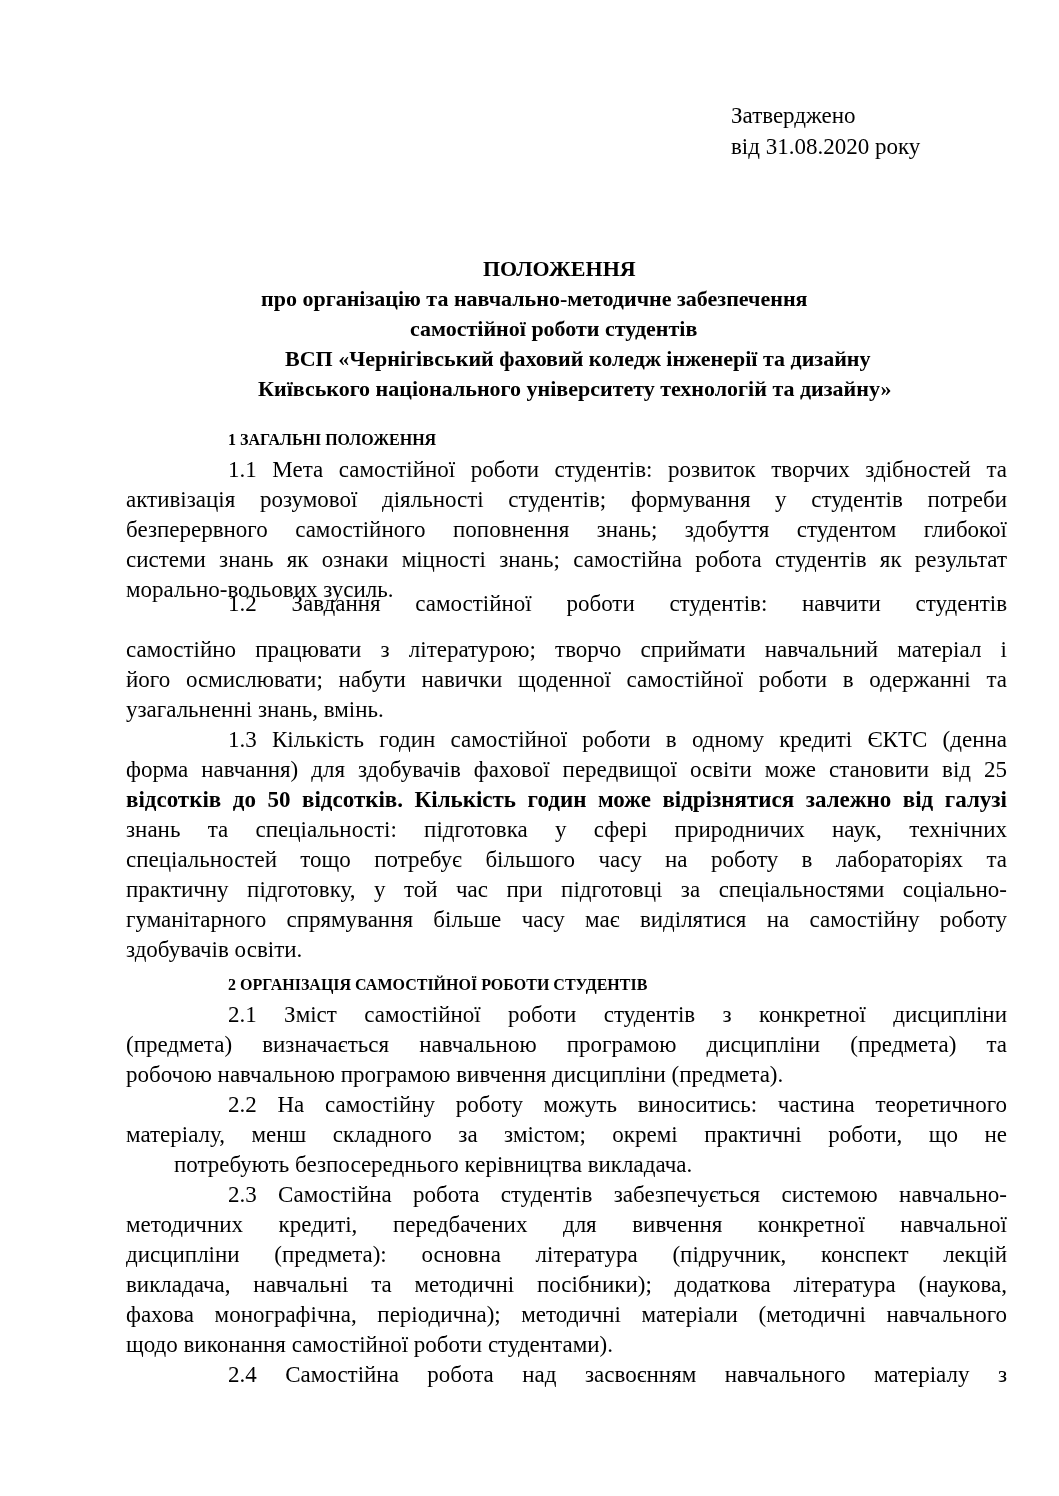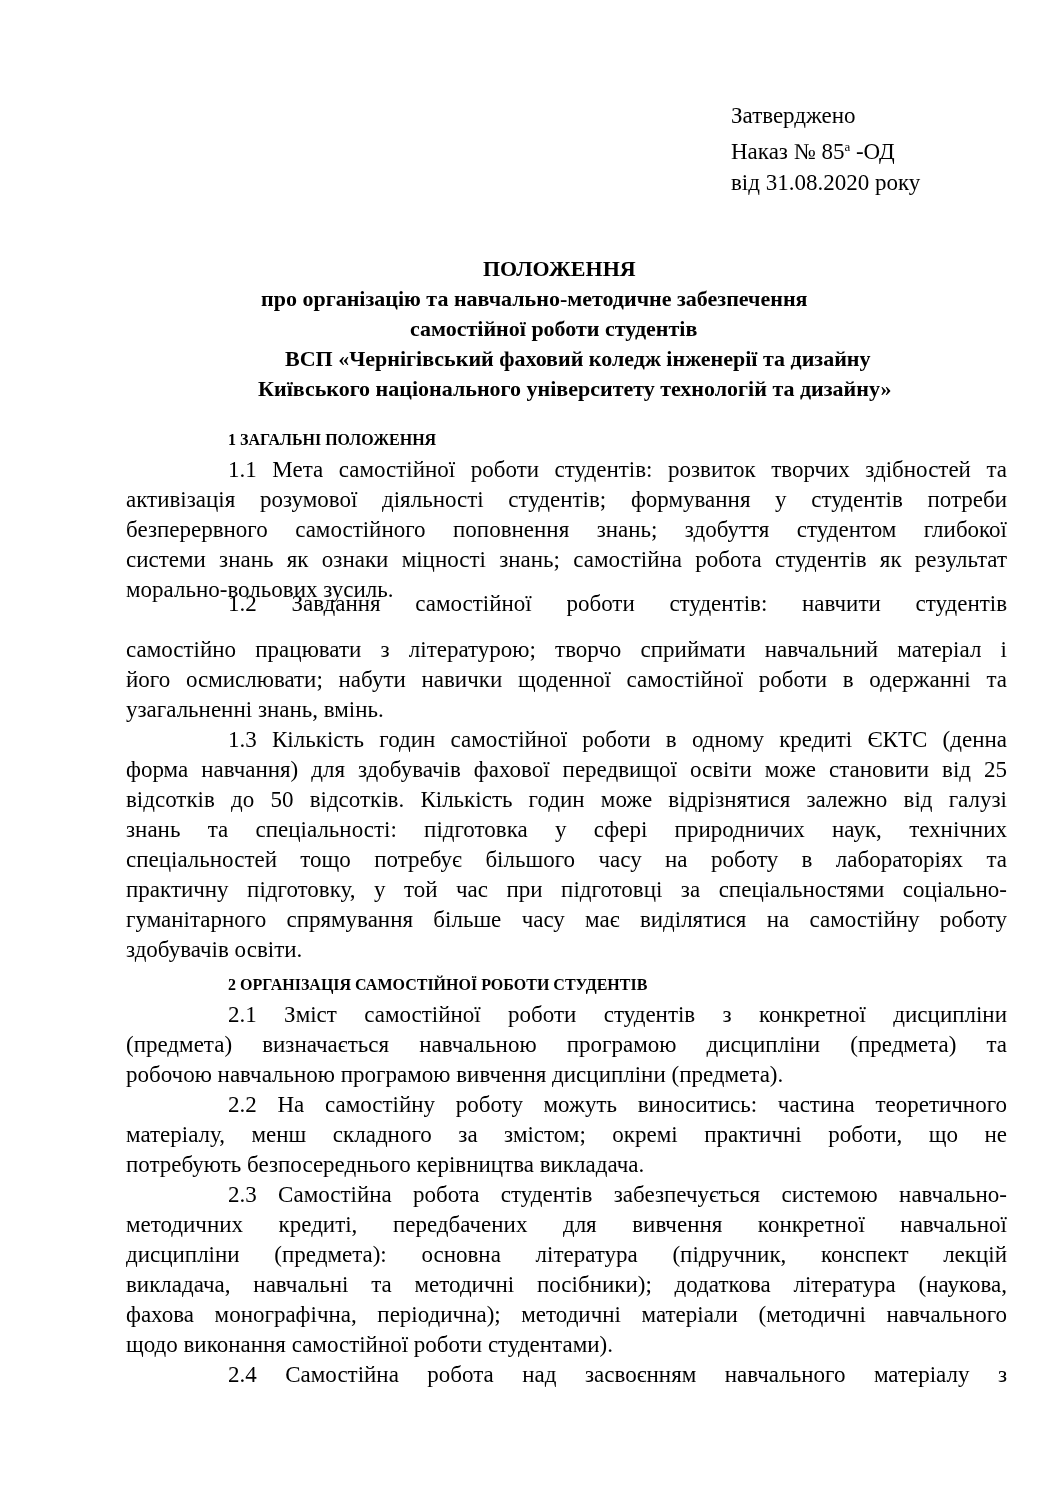--- a/index.html
+++ b/index.html
@@ -18,21 +18,20 @@
   .line.indent { left: 102px; width: 779px; }
   .heading { position: absolute; left: 102px; font-weight: bold; font-size: 16px; line-height: 30px; white-space: nowrap; }
 </style>
 </head>
 <body>
 
 <div class="page">
 
   <div class="approval">
     <div>Затверджено</div>
-    <div><span>Наказ № 85</span><sup class="a">а</sup><span> -ОД</span></div>
     <div>від  31.08.2020 року</div>
   </div>
 
   <div class="title-block">
     <div class="t" style="left:483px; top:0px;">ПОЛОЖЕННЯ</div>
     <div class="t" style="left:261px; top:30px;">про організацію та навчально-методичне забезпечення</div>
     <div class="t" style="left:410px; top:60px;">самостійної роботи студентів</div>
     <div class="t" style="left:285px; top:90px;">ВСП «Чернігівський фаховий коледж інженерії та дизайну</div>
     <div class="t" style="left:258px; top:120px;">Київського національного університету технологій та дизайну»</div>
   </div>
@@ -46,38 +45,38 @@
     <div class="line" style="top:120px;">системи знань як ознаки міцності знань; самостійна робота студентів як результат</div>
     <div class="line last" style="top:150px;">морально-вольових зусиль.</div>
 
     <div class="line indent" style="top:164px;">1.2 Завдання самостійної роботи студентів: навчити студентів</div>
     <div class="line" style="top:210px;">самостійно працювати з літературою;  творчо сприймати навчальний матеріал і</div>
     <div class="line" style="top:240px;">його осмислювати; набути навички щоденної самостійної роботи в одержанні та</div>
     <div class="line last" style="top:270px;">узагальненні знань, вмінь.</div>
 
     <div class="line indent" style="top:300px;">1.3 Кількість годин самостійної роботи в одному кредиті ЄКТС (денна</div>
     <div class="line" style="top:330px;">форма навчання) для здобувачів фахової передвищої освіти може становити від 25</div>
-    <div class="line" style="top:360px;">відсотків до 50 відсотків. Кількість годин може відрізнятися залежно від галузі</div>
+    <div class="line" style="top:360px;font-weight:bold;">відсотків до 50 відсотків. Кількість годин може відрізнятися залежно від галузі</div>
     <div class="line" style="top:390px;">знань та спеціальності: підготовка у сфері природничих наук, технічних</div>
     <div class="line" style="top:420px;">спеціальностей тощо потребує більшого часу на роботу в лабораторіях та</div>
     <div class="line" style="top:450px;">практичну підготовку, у той час при підготовці за спеціальностями соціально-</div>
     <div class="line" style="top:480px;">гуманітарного спрямування більше часу має виділятися на самостійну роботу</div>
     <div class="line last" style="top:510px;">здобувачів освіти.</div>
   </div>
 
   <div class="body" style="top:970px;">
     <div class="heading" style="top:0px;">2 ОРГАНІЗАЦІЯ САМОСТІЙНОЇ РОБОТИ СТУДЕНТІВ</div>
 
     <div class="line indent" style="top:30px;">2.1 Зміст самостійної роботи студентів з конкретної дисципліни</div>
     <div class="line" style="top:60px;">(предмета) визначається навчальною програмою дисципліни (предмета) та</div>
     <div class="line last" style="top:90px;">робочою навчальною програмою вивчення дисципліни (предмета).</div>
 
     <div class="line indent" style="top:120px;">2.2 На самостійну роботу можуть виноситись: частина теоретичного</div>
     <div class="line" style="top:150px;">матеріалу, менш складного за змістом;  окремі практичні роботи, що не</div>
-    <div class="line last" style="top:180px;">потребують безпосереднього керівництва викладача.</div>
+    <div class="line last" style="top:180px;margin-left:48px;">потребують безпосереднього керівництва викладача.</div>
 
     <div class="line indent" style="top:210px;">2.3 Самостійна робота студентів забезпечується системою навчально-</div>
     <div class="line" style="top:240px;">методичних кредиті, передбачених для вивчення конкретної навчальної</div>
     <div class="line" style="top:270px;">дисципліни (предмета): основна література (підручник, конспект лекцій</div>
     <div class="line" style="top:300px;">викладача, навчальні та методичні посібники); додаткова література (наукова,</div>
     <div class="line" style="top:330px;">фахова монографічна, періодична); методичні матеріали (методичні навчального</div>
     <div class="line last" style="top:360px;">щодо виконання самостійної роботи студентами).</div>
 
     <div class="line indent" style="top:390px;">2.4 Самостійна робота над засвоєнням навчального матеріалу з</div>
   </div>

